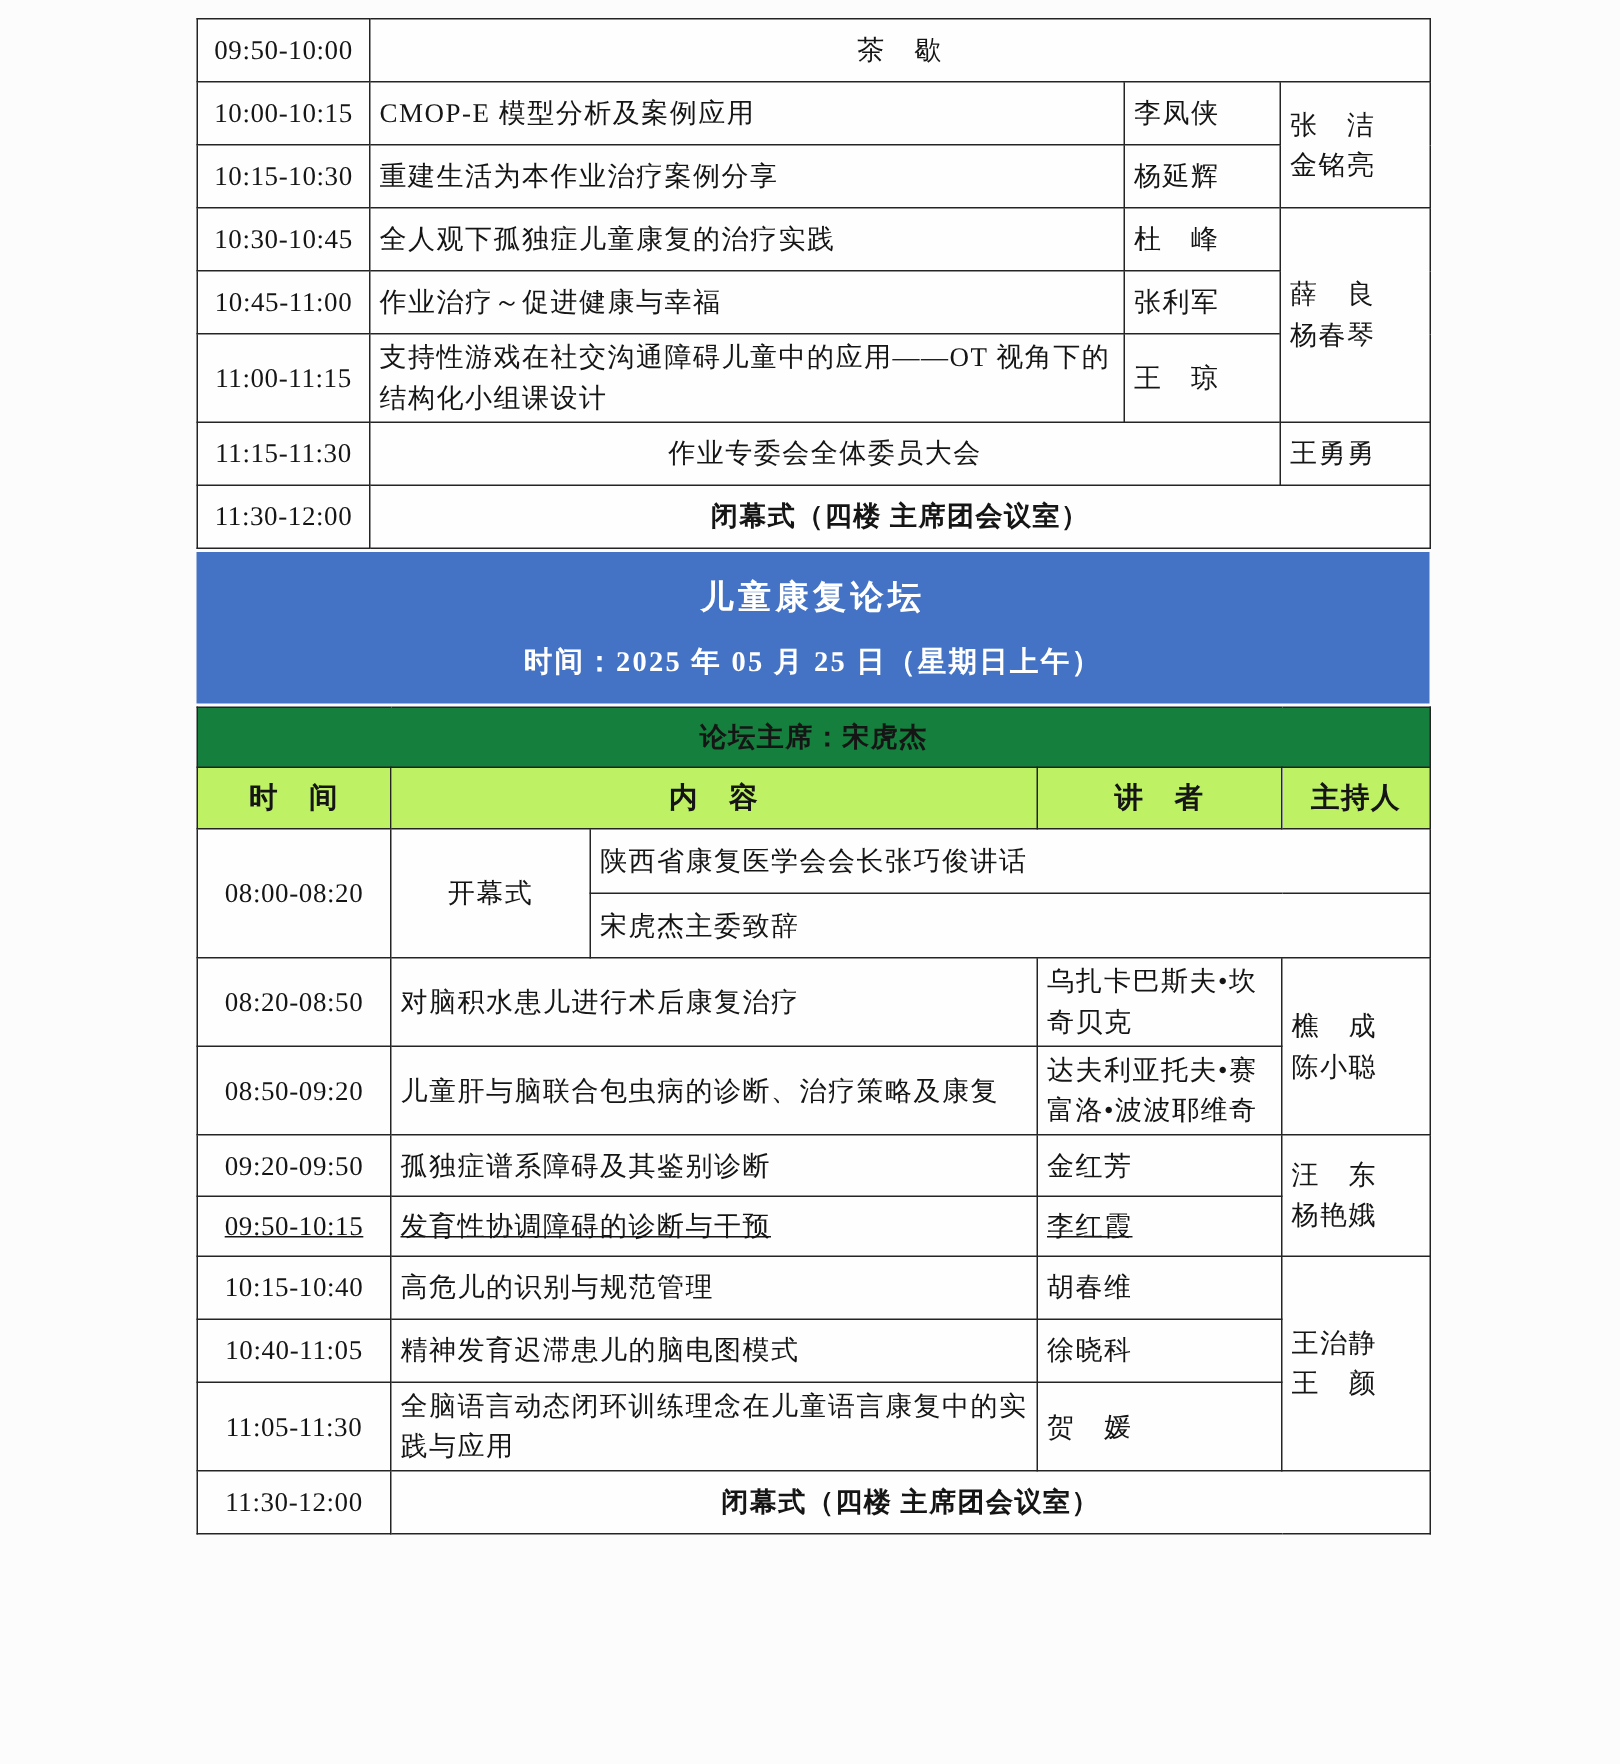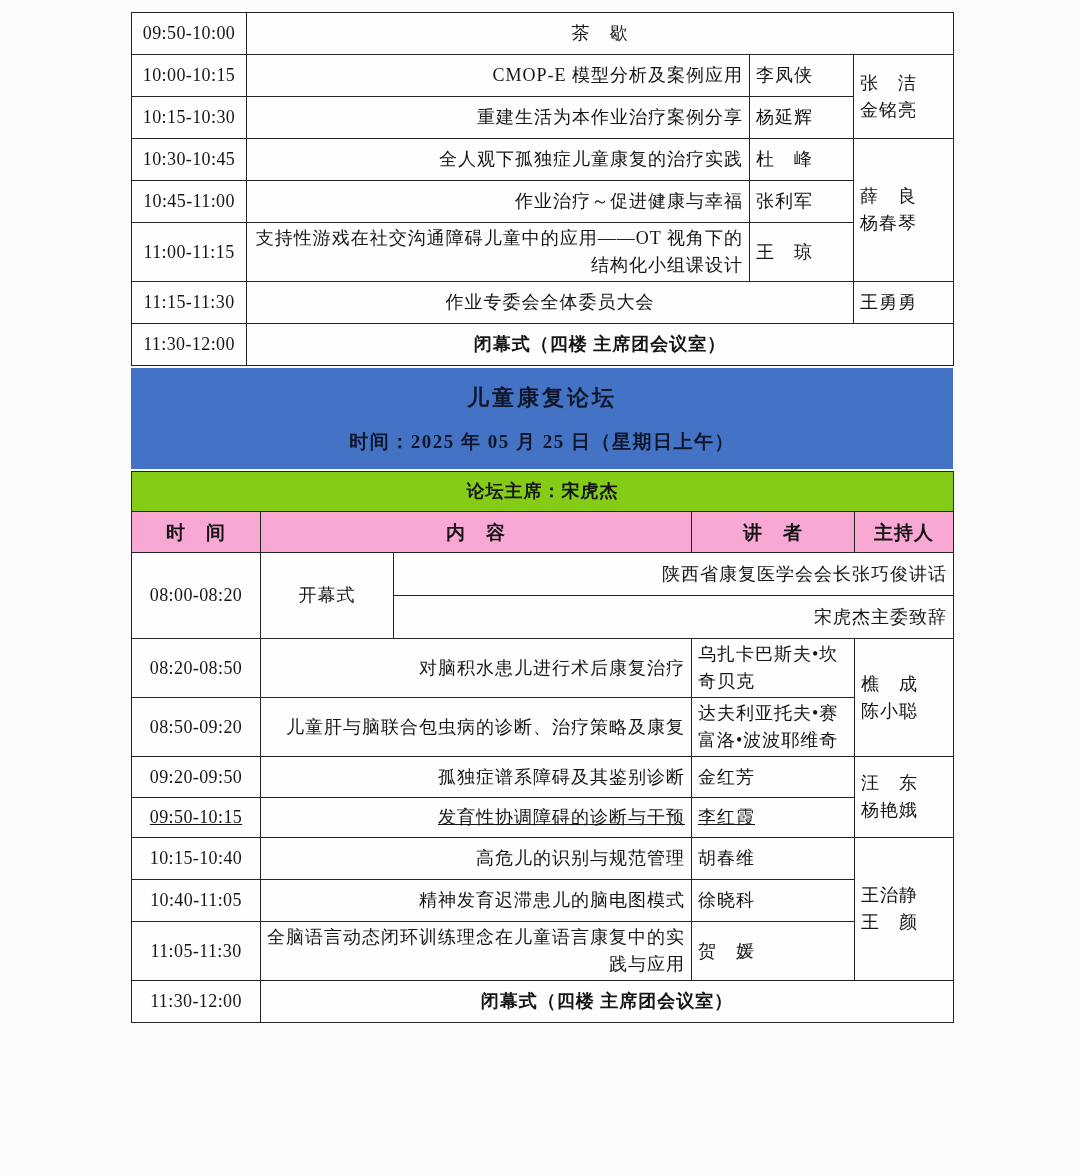--- a/index.html
+++ b/index.html
@@ -22,53 +22,53 @@
   }
   .tbl td, .tbl th {
     border:1.5px solid #242424;
     vertical-align:middle;
     padding:2px 6px;
     font-size:18px;
     line-height:27px;
     overflow:hidden;
   }
   .time  { text-align:center; letter-spacing:0.4px; white-space:nowrap; }
-  .content { text-align:right; padding-left:13px; letter-spacing:1px; }
+  .content { text-align:left; padding-left:13px; letter-spacing:1px; }
   .center { text-align:center; letter-spacing:1px; }
   .name { letter-spacing:1px; white-space:pre-line; }
   .bold { font-weight:bold; }
 
   
   .h40 td { height:40px;text-decoration:underline; } .h41 td { height:41px; } .h42 td { height:42px; }
   .h43 td { height:43px; } .h56 td { height:56px; } .h58 td { height:58px; }
   .h59 td { height:59px; }
 
   
   .banner {
     width:822px;
     background:#4472c4;
-    color:#0f172a;
+    color:#ffffff;
     text-align:center;
     padding:17px 10px 13px 10px;
     margin-top:2px;
   }
   .banner-title { font-size:22px; font-weight:bold; letter-spacing:3px; line-height:26px; margin-bottom:16px; }
   .banner-line  { font-size:19px; font-weight:bold; letter-spacing:1.5px; line-height:29px; }
 
   table.lower { margin-top:2px; }
   .chair-cell {
-    background:#84cc16;
+    background:#15803d;
     text-align:center;
     font-weight:bold;
     font-size:19px;
     letter-spacing:1px;
     height:40px;
   }
   .head-row th {
-    background:#f9a8d4;
+    background:#bef264;
     text-align:center;
     font-weight:bold;
     font-size:19px;
     letter-spacing:1px;
     height:41px;
   }
 </style>
 </head>
 <body>
 

